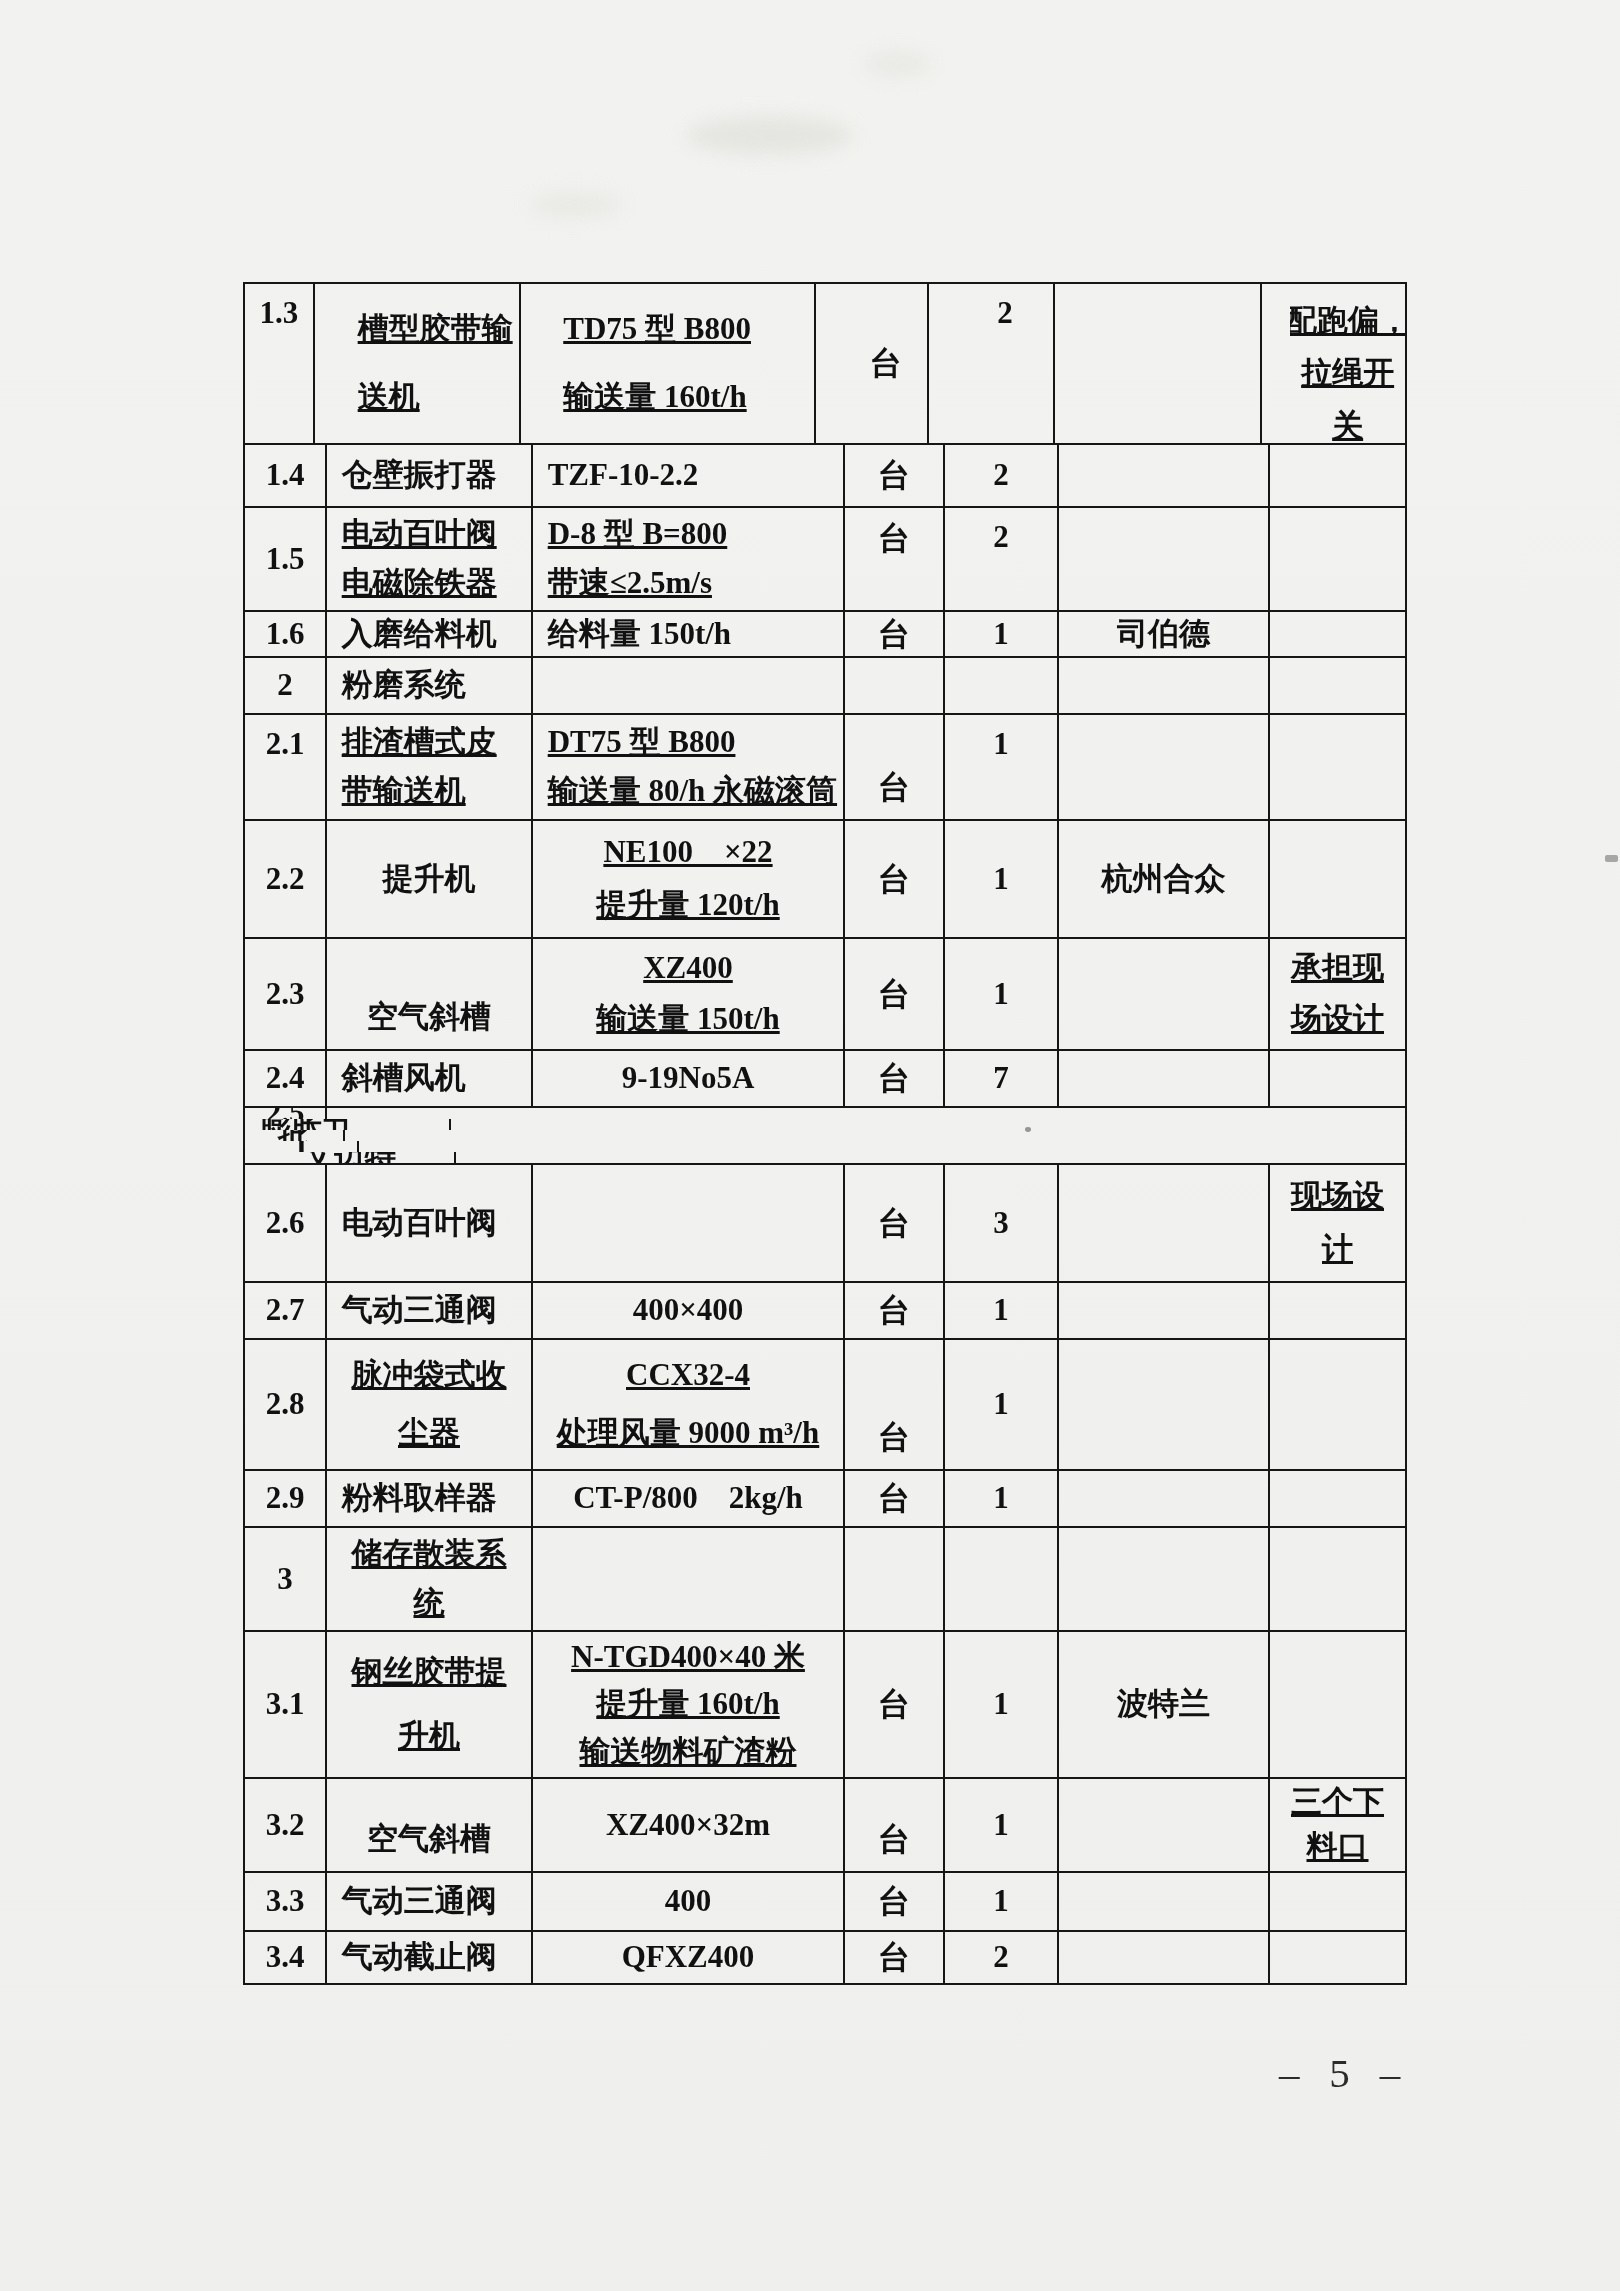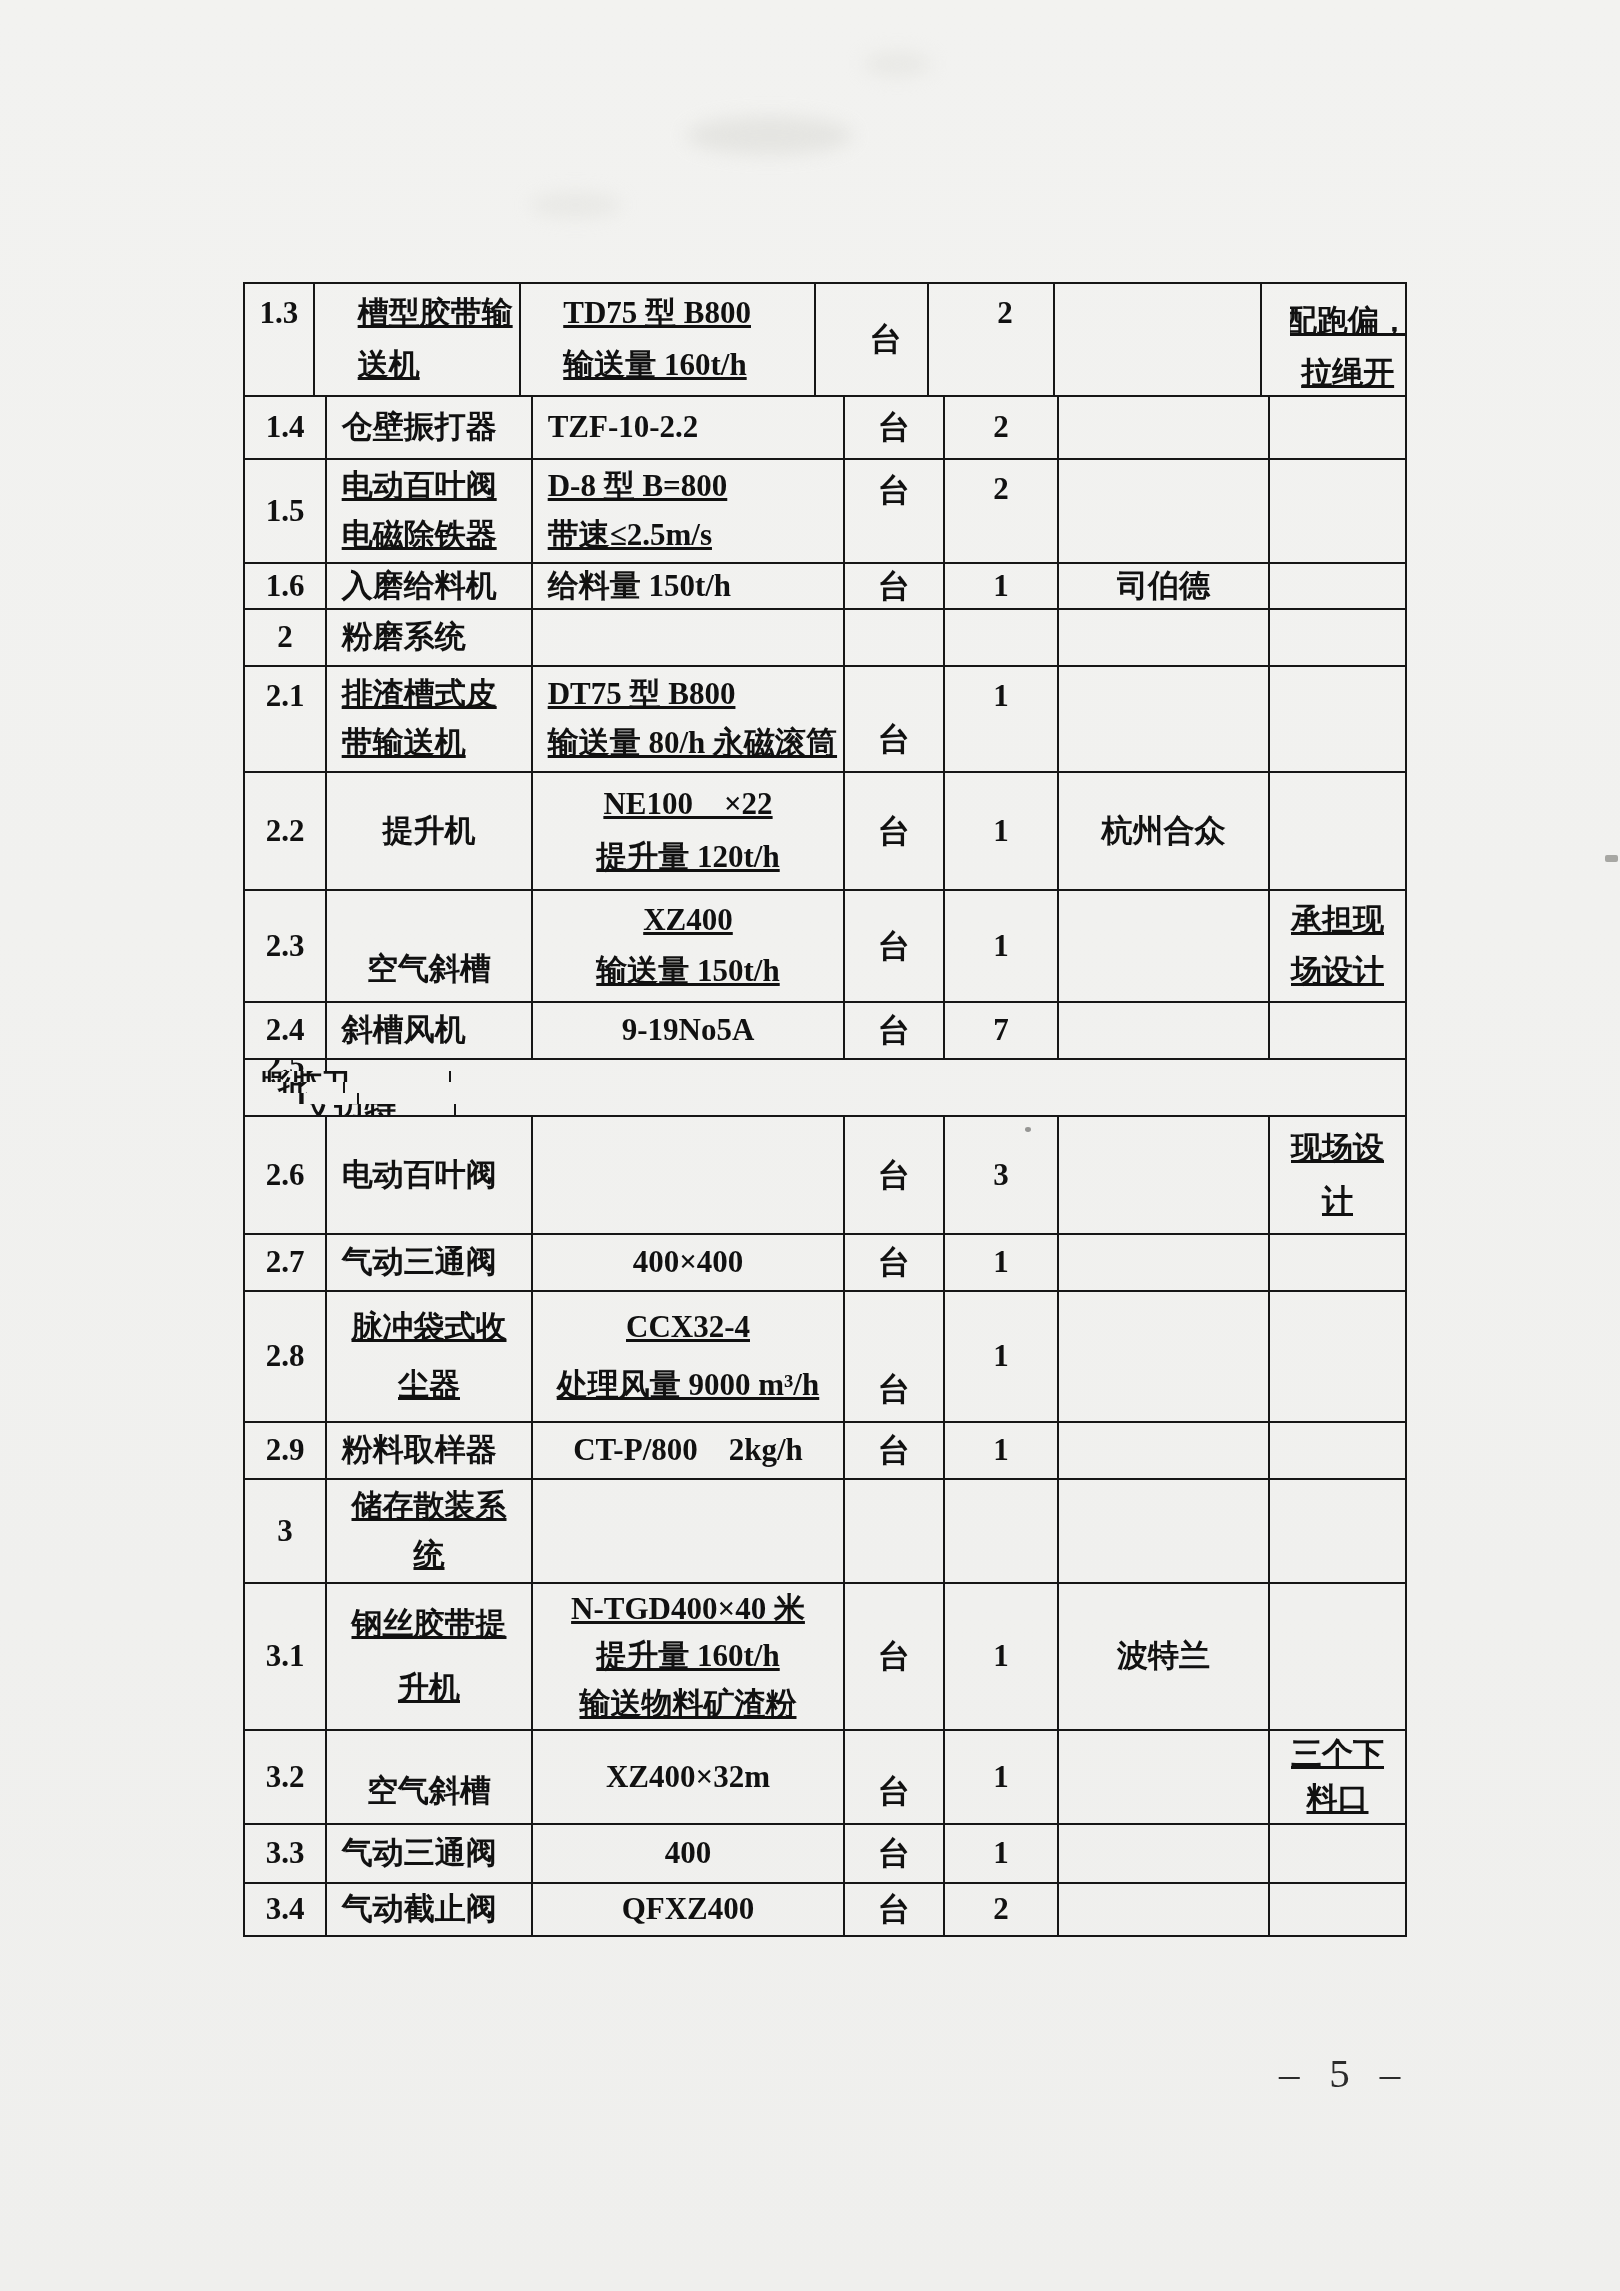--- a/index.html
+++ b/index.html
@@ -57,21 +57,21 @@
 <body>
 
 <div class="page">
   <div class="smudge a"></div>
   <div class="smudge b"></div>
   <div class="smudge c"></div>
   <div class="speck qty-dot"></div>
   <div class="speck edge-dash"></div>
 
   <div class="equip-table" id="equip-table">
-      <div class="row" style="height: 113px; gap: 28px;">
+      <div class="row" style="height: 161px; gap: 28px;">
         <div class="cell c-num v-top">
           <div class="line">1.3</div>
         </div>
         <div class="cell c-name multi h-left">
           <div class="line">槽型胶带输</div>
           <div class="line">送机</div>
         </div>
         <div class="cell c-spec multi h-left">
           <div class="line">TD75 型 B800</div>
           <div class="line">输送量 160t/h</div>

